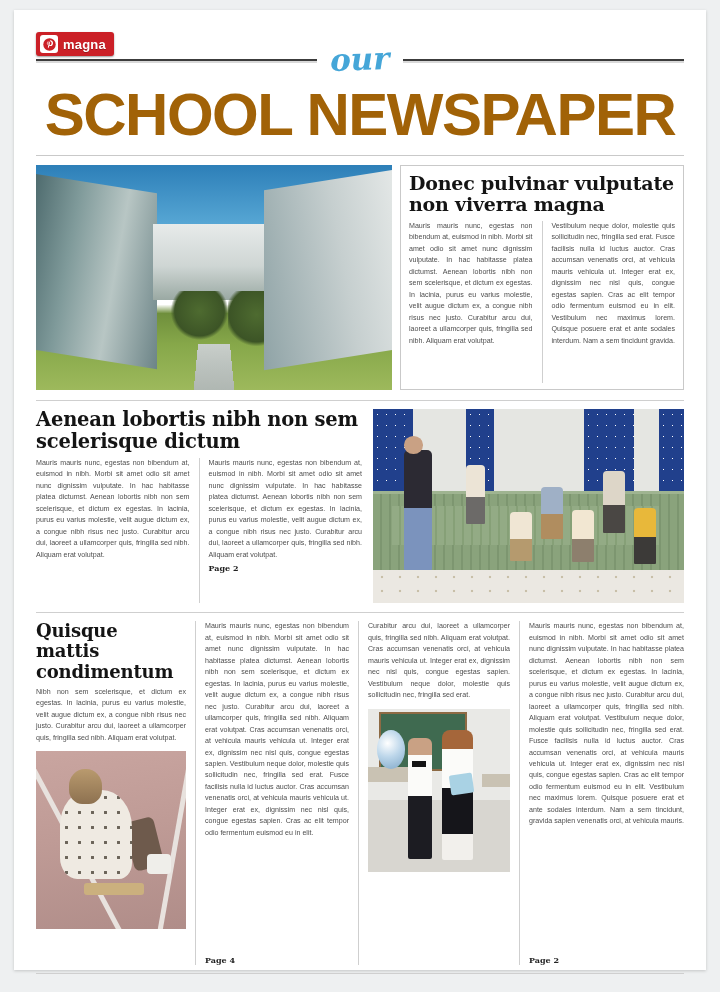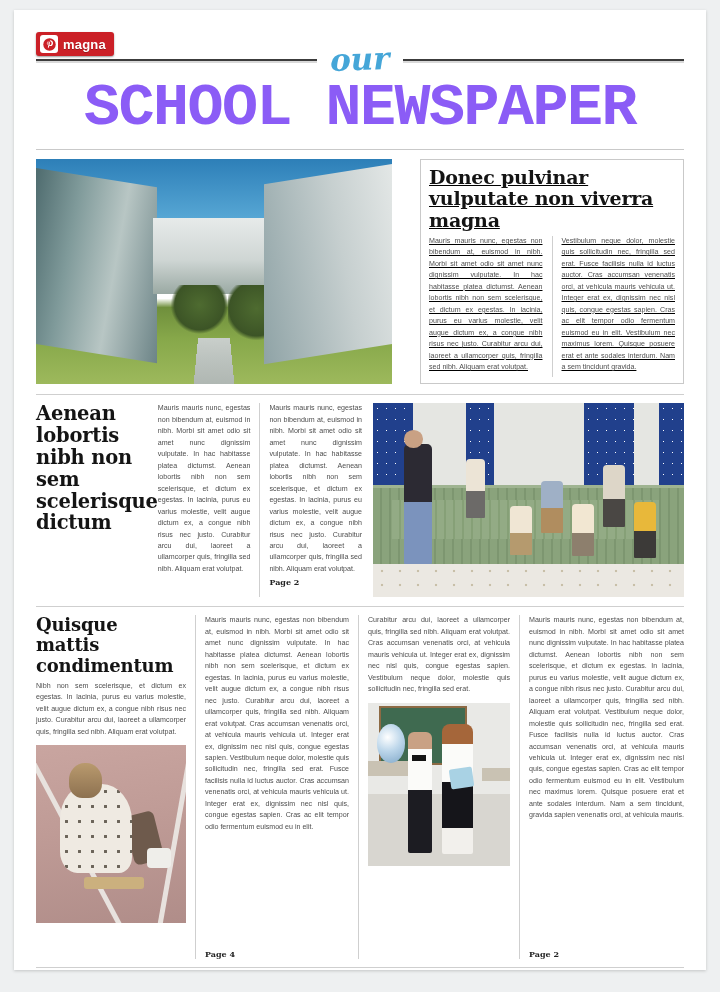--- a/index.html
+++ b/index.html
@@ -70,27 +70,27 @@
     font-style: italic;
     font-weight: bold;
     font-size: 31px;
     color: #45a6d8;
     padding: 0 13px;
     transform: rotate(-2deg);
     line-height: 1;
   }
   .masthead-title {
     text-align: center;
-    font-family: Liberation Mono, monospace;
+    font-family: Liberation Sans, sans-serif;
     font-weight: bold;
     font-size: 60px;
     letter-spacing: -1.5px;
     line-height: 1.02;
-    color: #8b5cf6;
-    margin-top: 2px;
+    color: #a16207;
+    margin-top: 8px;
   }
   .masthead-rule {
     border-top: 1px solid #c9c9c9;
     margin-top: 10px;
   }
 
   
   .hl {
     font-family: "DejaVu Serif", serif;
     font-weight: bold;
@@ -241,40 +241,40 @@
     <div class="masthead">
       <div class="kicker-row">
         <div class="kicker-rule"></div>
         <div class="kicker-word">our</div>
         <div class="kicker-rule"></div>
       </div>
       <div class="masthead-title">SCHOOL NEWSPAPER</div>
       <div class="masthead-rule"></div>
     </div>
 
-    <div style="display:flex; gap:28px; margin-top:9px;text-decoration:underline;">
+    <div style="display:flex; gap:8px; margin-top:9px;">
       <div class="photo ph-courtyard" style="width:356px;height:225px;flex:0 0 356px;">
         <div class="cy-center"></div>
         <div class="cy-tree t1"></div>
         <div class="cy-tree t2"></div>
         <div class="cy-path"></div>
       </div>
       <div style="flex:1 1 auto; border:1px solid #c9c9c9; padding:7px 8px 6px 8px; display:flex; flex-direction:column;">
         <div class="hl hl-lead">Donec pulvinar vulputate non viverra magna</div>
         <div style="display:flex; gap:9px; flex:1 1 auto;">
           <div class="body-col" style="flex:1 1 0;">Mauris mauris nunc, egestas non bibendum at, euismod in nibh. Morbi sit amet odio sit amet nunc dignissim vulputate. In hac habitasse platea dictumst. Aenean lobortis nibh non sem scelerisque, et dictum ex egestas. In lacinia, purus eu varius molestie, velit augue dictum ex, a congue nibh risus nec justo. Curabitur arcu dui, laoreet a ullamcorper quis, fringilla sed nibh. Aliquam erat volutpat.</div>
           <div class="body-col vrule" style="flex:1 1 0; padding-left:9px;">Vestibulum neque dolor, molestie quis sollicitudin nec, fringilla sed erat. Fusce facilisis nulla id luctus auctor. Cras accumsan venenatis orci, at vehicula mauris vehicula ut. Integer erat ex, dignissim nec nisl quis, congue egestas sapien. Cras ac elit tempor odio fermentum euismod eu in elit. Vestibulum nec maximus lorem. Quisque posuere erat et ante sodales interdum. Nam a sem tincidunt gravida.</div>
         </div>
       </div>
     </div>
 
     <div class="hrule" style="margin:10px 0 8px 0;"></div>
 
     <div style="display:flex; gap:11px;">
-      <div style="flex:0 0 326px; display:flex; flex-direction:row;">
+      <div style="flex:0 0 326px; display:flex; flex-direction:column;">
         <div class="hl hl-mid">Aenean lobortis nibh non sem scelerisque dictum</div>
         <div style="display:flex; gap:9px; flex:1 1 auto;">
           <div class="body-col" style="flex:1 1 0;">Mauris mauris nunc, egestas non bibendum at, euismod in nibh. Morbi sit amet odio sit amet nunc dignissim vulputate. In hac habitasse platea dictumst. Aenean lobortis nibh non sem scelerisque, et dictum ex egestas. In lacinia, purus eu varius molestie, velit augue dictum ex, a congue nibh risus nec justo. Curabitur arcu dui, laoreet a ullamcorper quis, fringilla sed nibh. Aliquam erat volutpat.</div>
           <div style="flex:1 1 0; padding-left:9px; border-left:1px solid #cfcfcf; display:flex; flex-direction:column;">
             <div class="body-col">Mauris mauris nunc, egestas non bibendum at, euismod in nibh. Morbi sit amet odio sit amet nunc dignissim vulputate. In hac habitasse platea dictumst. Aenean lobortis nibh non sem scelerisque, et dictum ex egestas. In lacinia, purus eu varius molestie, velit augue dictum ex, a congue nibh risus nec justo. Curabitur arcu dui, laoreet a ullamcorper quis, fringilla sed nibh. Aliquam erat volutpat.</div>
             <div class="pagenum">Page 2</div>
           </div>
         </div>
       </div>
       <div class="photo ph-classroom" style="flex:1 1 auto;height:194px;">

